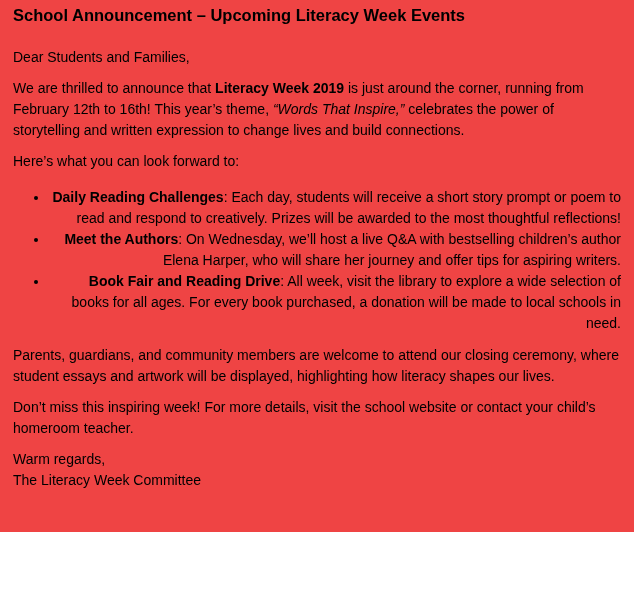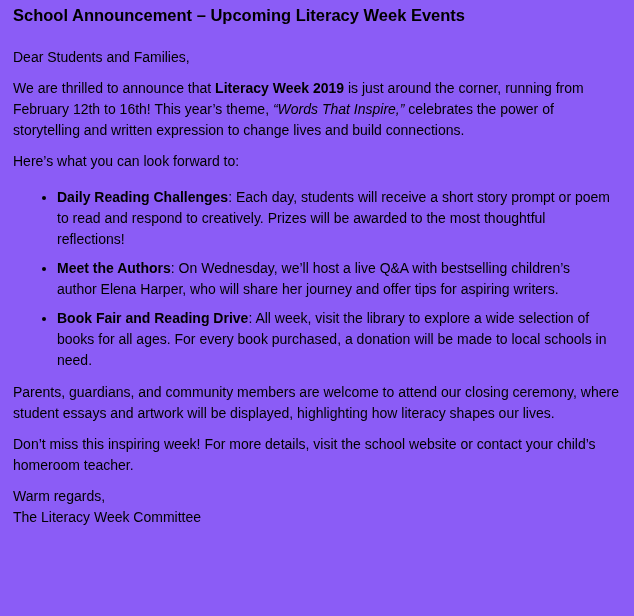--- a/index.html
+++ b/index.html
@@ -2,25 +2,25 @@
 <html><head>
 <meta charset="utf-8">
 <style>
   html, body {
     margin: 0;
     padding: 0;
     background: #ffffff;
   }
   .doc {
     width: 634px;
-    height: 616px;
+    height: 532px;
     box-sizing: border-box;
     padding: 4px 13px 0 13px;
     overflow: hidden;
-    background: #8b5cf6;
+    background: #ef4444;
     color: #000000;
     font-family: "Liberation Sans", sans-serif;
     font-size: 14px;
     line-height: 21px;
   }
   h1.doc-title {
     font-size: 16.5px;
     line-height: 22px;
     font-weight: 700;
     margin: 0 0 21px 0;
@@ -28,22 +28,23 @@
   }
   p {
     margin: 0 0 10px 0;
   }
   ul.events {
     margin: 15px 0 11px 0;
     padding: 0 0 0 36px;
     list-style: disc outside;
   }
   ul.events li {
-    margin: 8px;
+    margin: 0;
     padding: 0;
+    text-align: right;
   }
   strong { font-weight: 700; }
   em { font-style: italic; text-align: center; }
   .closing {
     margin-top: 2px;
     margin-bottom: 0;
   }
 </style>
 </head>
 <body>

